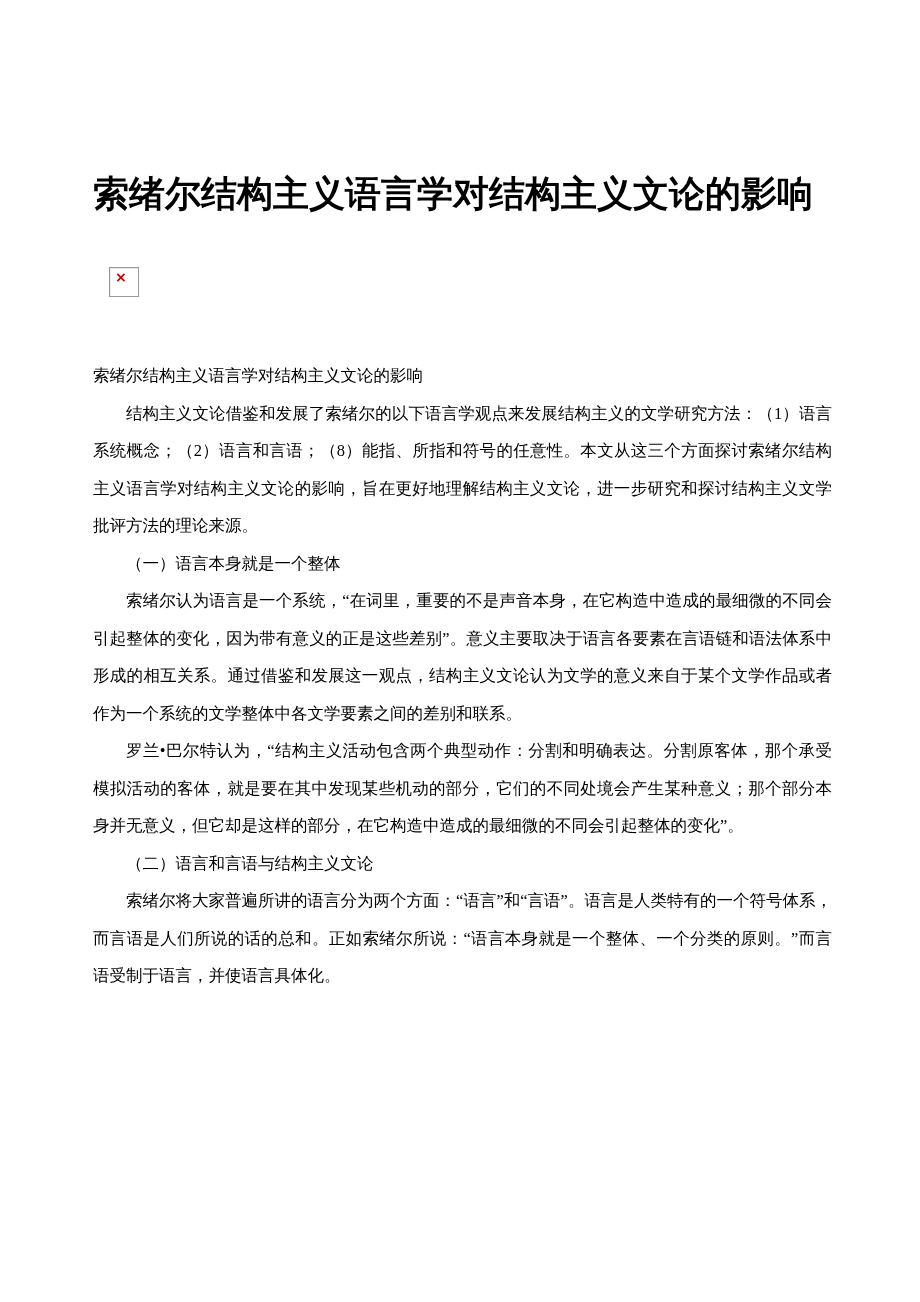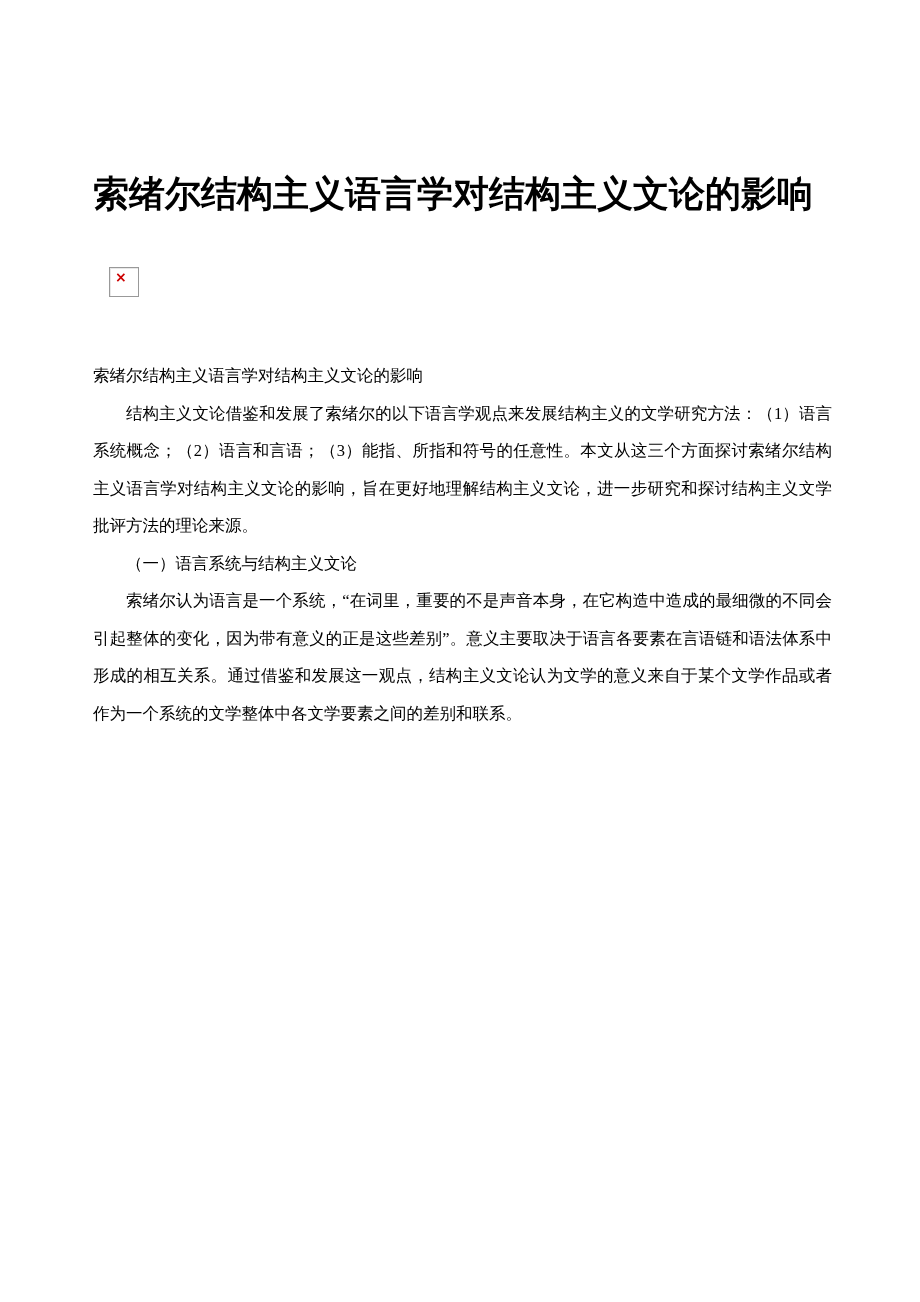--- a/index.html
+++ b/index.html
@@ -69,18 +69,21 @@
 <div class="page">
 
   <h1 class="doc-title">索绪尔结构主义语言学对结构主义文论的影响</h1>
 
   <div class="broken-image">
     <span class="red-x">×</span>
   </div>
 
   <div class="body-text">
     <p class="para no-indent">索绪尔结构主义语言学对结构主义文论的影响</p>
-    <p class="para">结构主义文论借鉴和发展了索绪尔的以下语言学观点来发展结构主义的文学研究方法：（1）语言系统概念；（2）语言和言语；（3）能指、所指和符号的任意性。本文从这三个方面探讨索绪尔结构主义语言学对结构主义文论的影响，旨在更好地理解结构主义文论，进一步研究和探讨结构主义文学批评方法的理论来源。</p>
-    <p class="para">（一）语言系统与结构主义文论</p>
+    <p class="para">结构主义文论借鉴和发展了索绪尔的以下语言学观点来发展结构主义的文学研究方法：（1）语言系统概念；（2）语言和言语；（8）能指、所指和符号的任意性。本文从这三个方面探讨索绪尔结构主义语言学对结构主义文论的影响，旨在更好地理解结构主义文论，进一步研究和探讨结构主义文学批评方法的理论来源。</p>
+    <p class="para">（一）语言本身就是一个整体</p>
     <p class="para">索绪尔认为语言是一个系统，“在词里，重要的不是声音本身，在它构造中造成的最细微的不同会引起整体的变化，因为带有意义的正是这些差别”。意义主要取决于语言各要素在言语链和语法体系中形成的相互关系。通过借鉴和发展这一观点，结构主义文论认为文学的意义来自于某个文学作品或者作为一个系统的文学整体中各文学要素之间的差别和联系。</p>
+    <p class="para">罗兰•巴尔特认为，“结构主义活动包含两个典型动作：分割和明确表达。分割原客体，那个承受模拟活动的客体，就是要在其中发现某些机动的部分，它们的不同处境会产生某种意义；那个部分本身并无意义，但它却是这样的部分，在它构造中造成的最细微的不同会引起整体的变化”。</p>
+    <p class="para">（二）语言和言语与结构主义文论</p>
+    <p class="para">索绪尔将大家普遍所讲的语言分为两个方面：“语言”和“言语”。语言是人类特有的一个符号体系，而言语是人们所说的话的总和。正如索绪尔所说：“语言本身就是一个整体、一个分类的原则。”而言语受制于语言，并使语言具体化。</p>
   </div>
 
 </div>
 
 </body></html>

